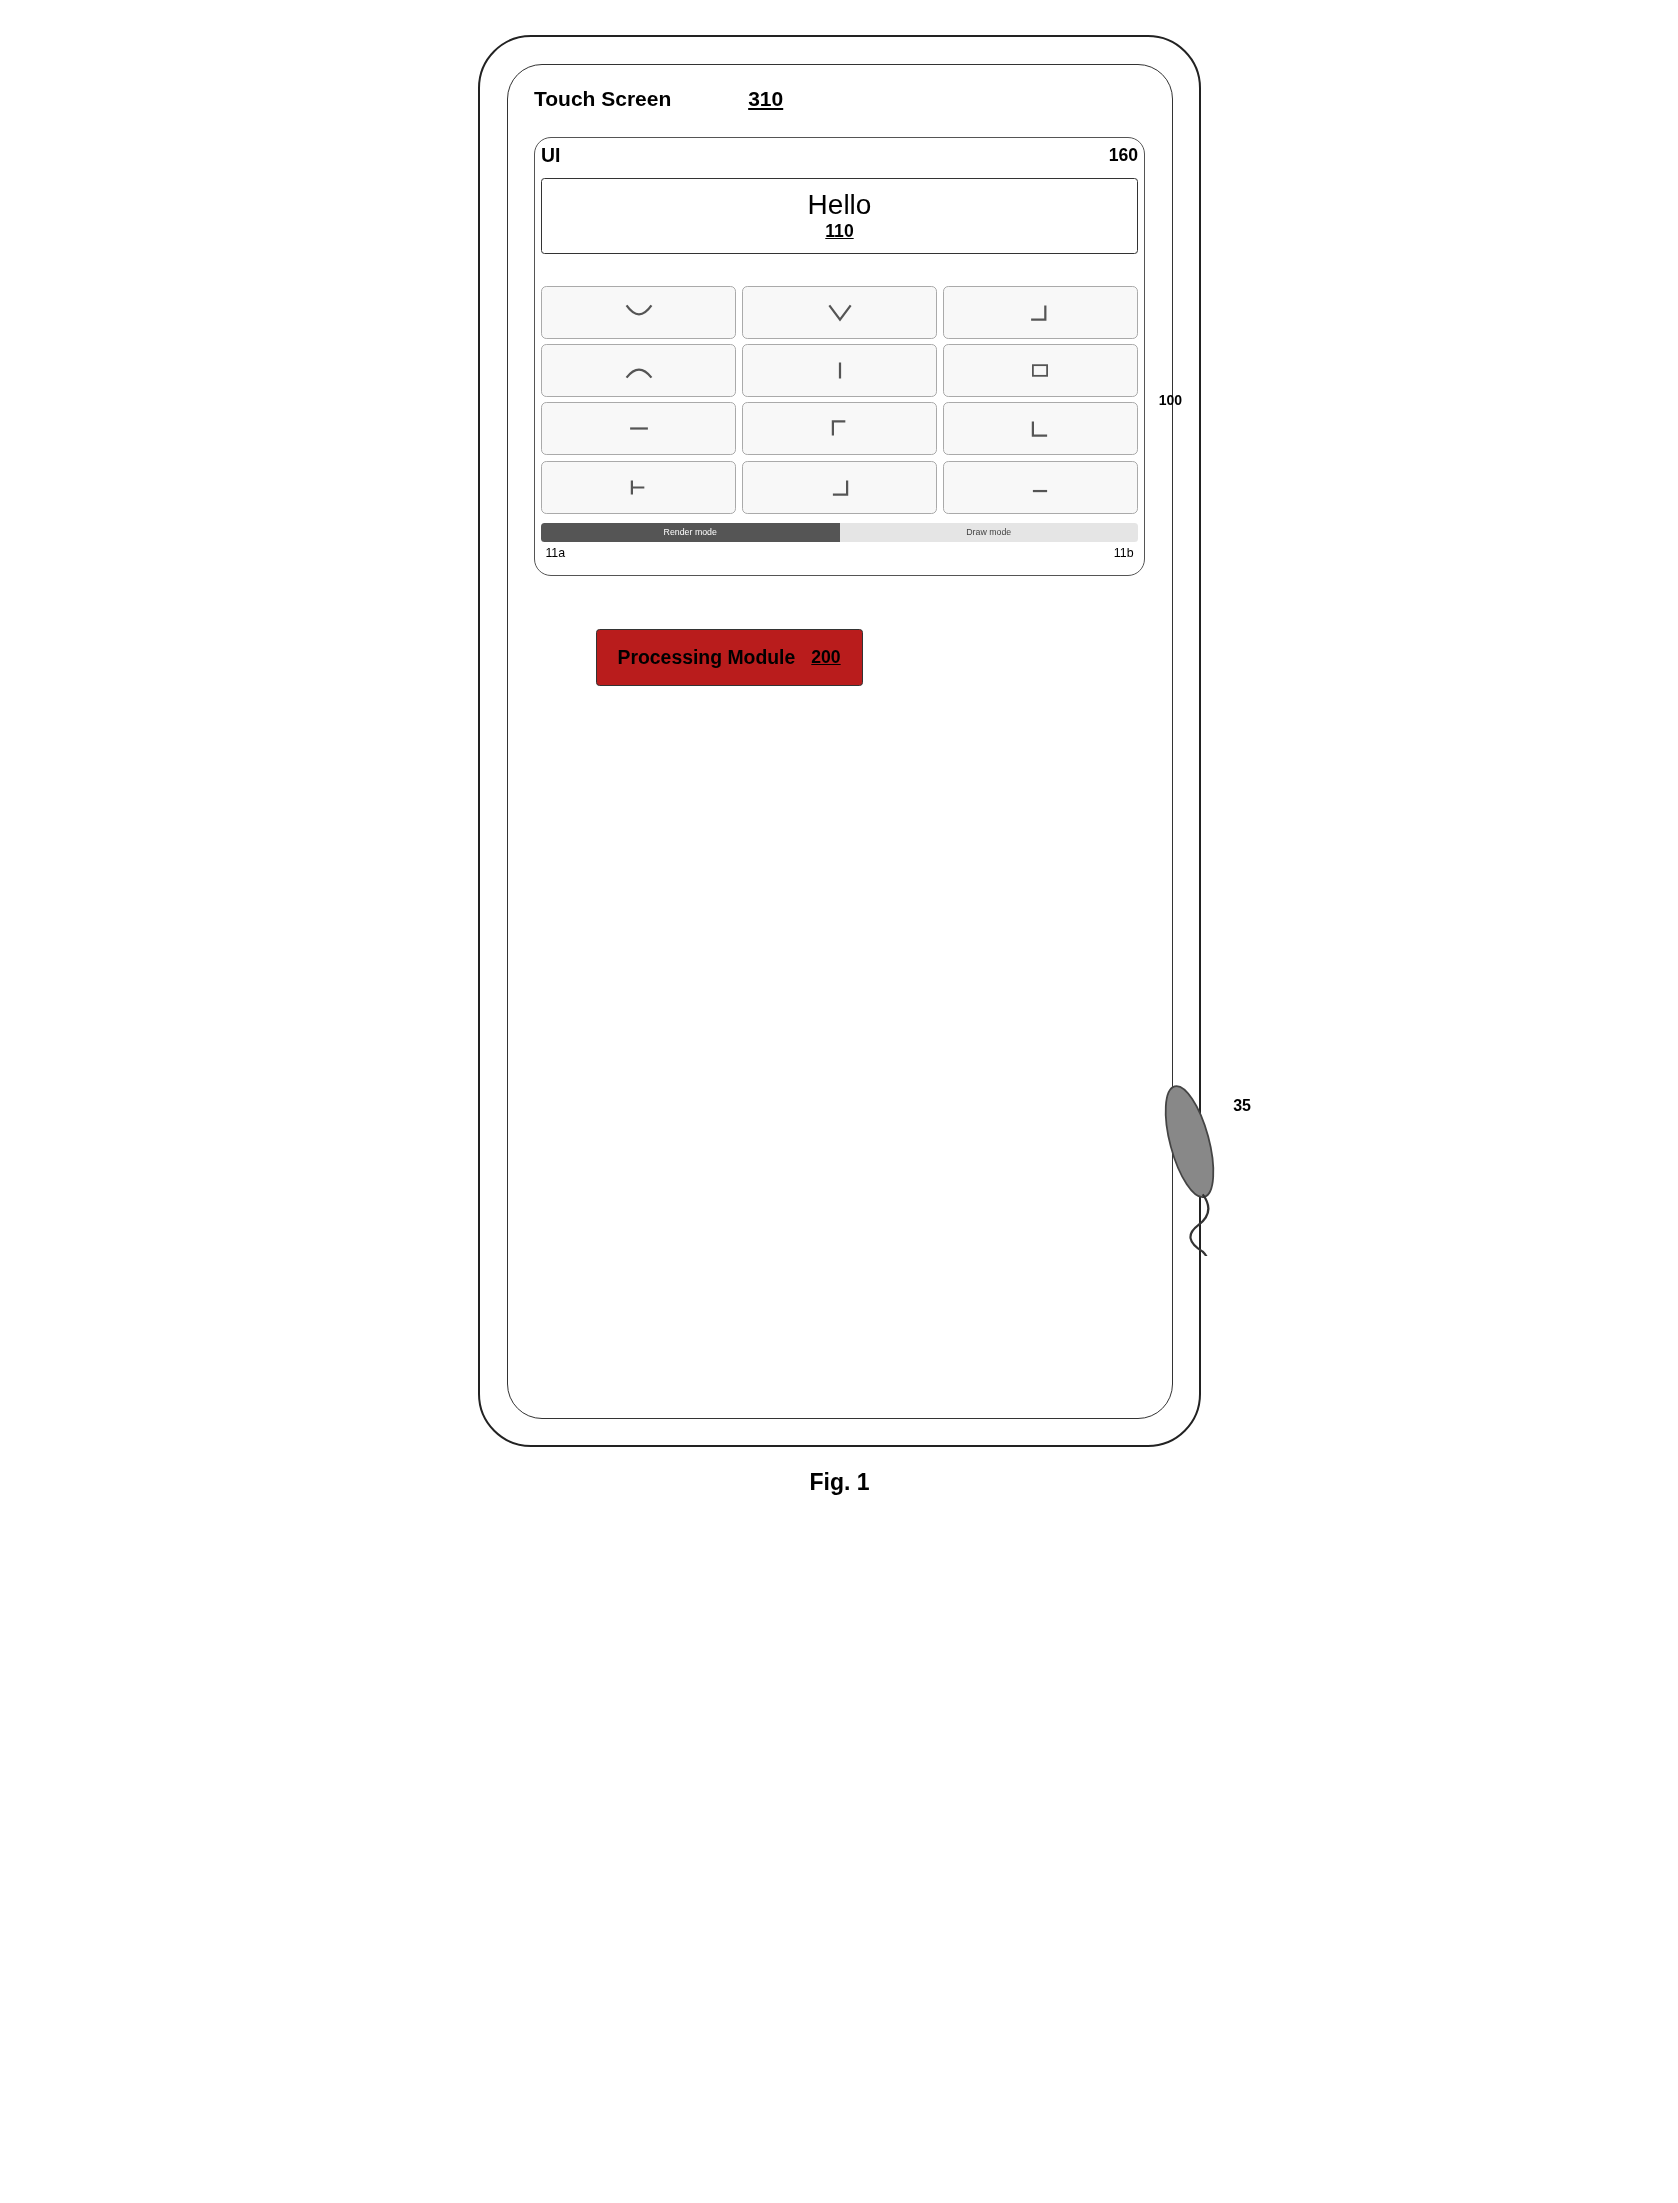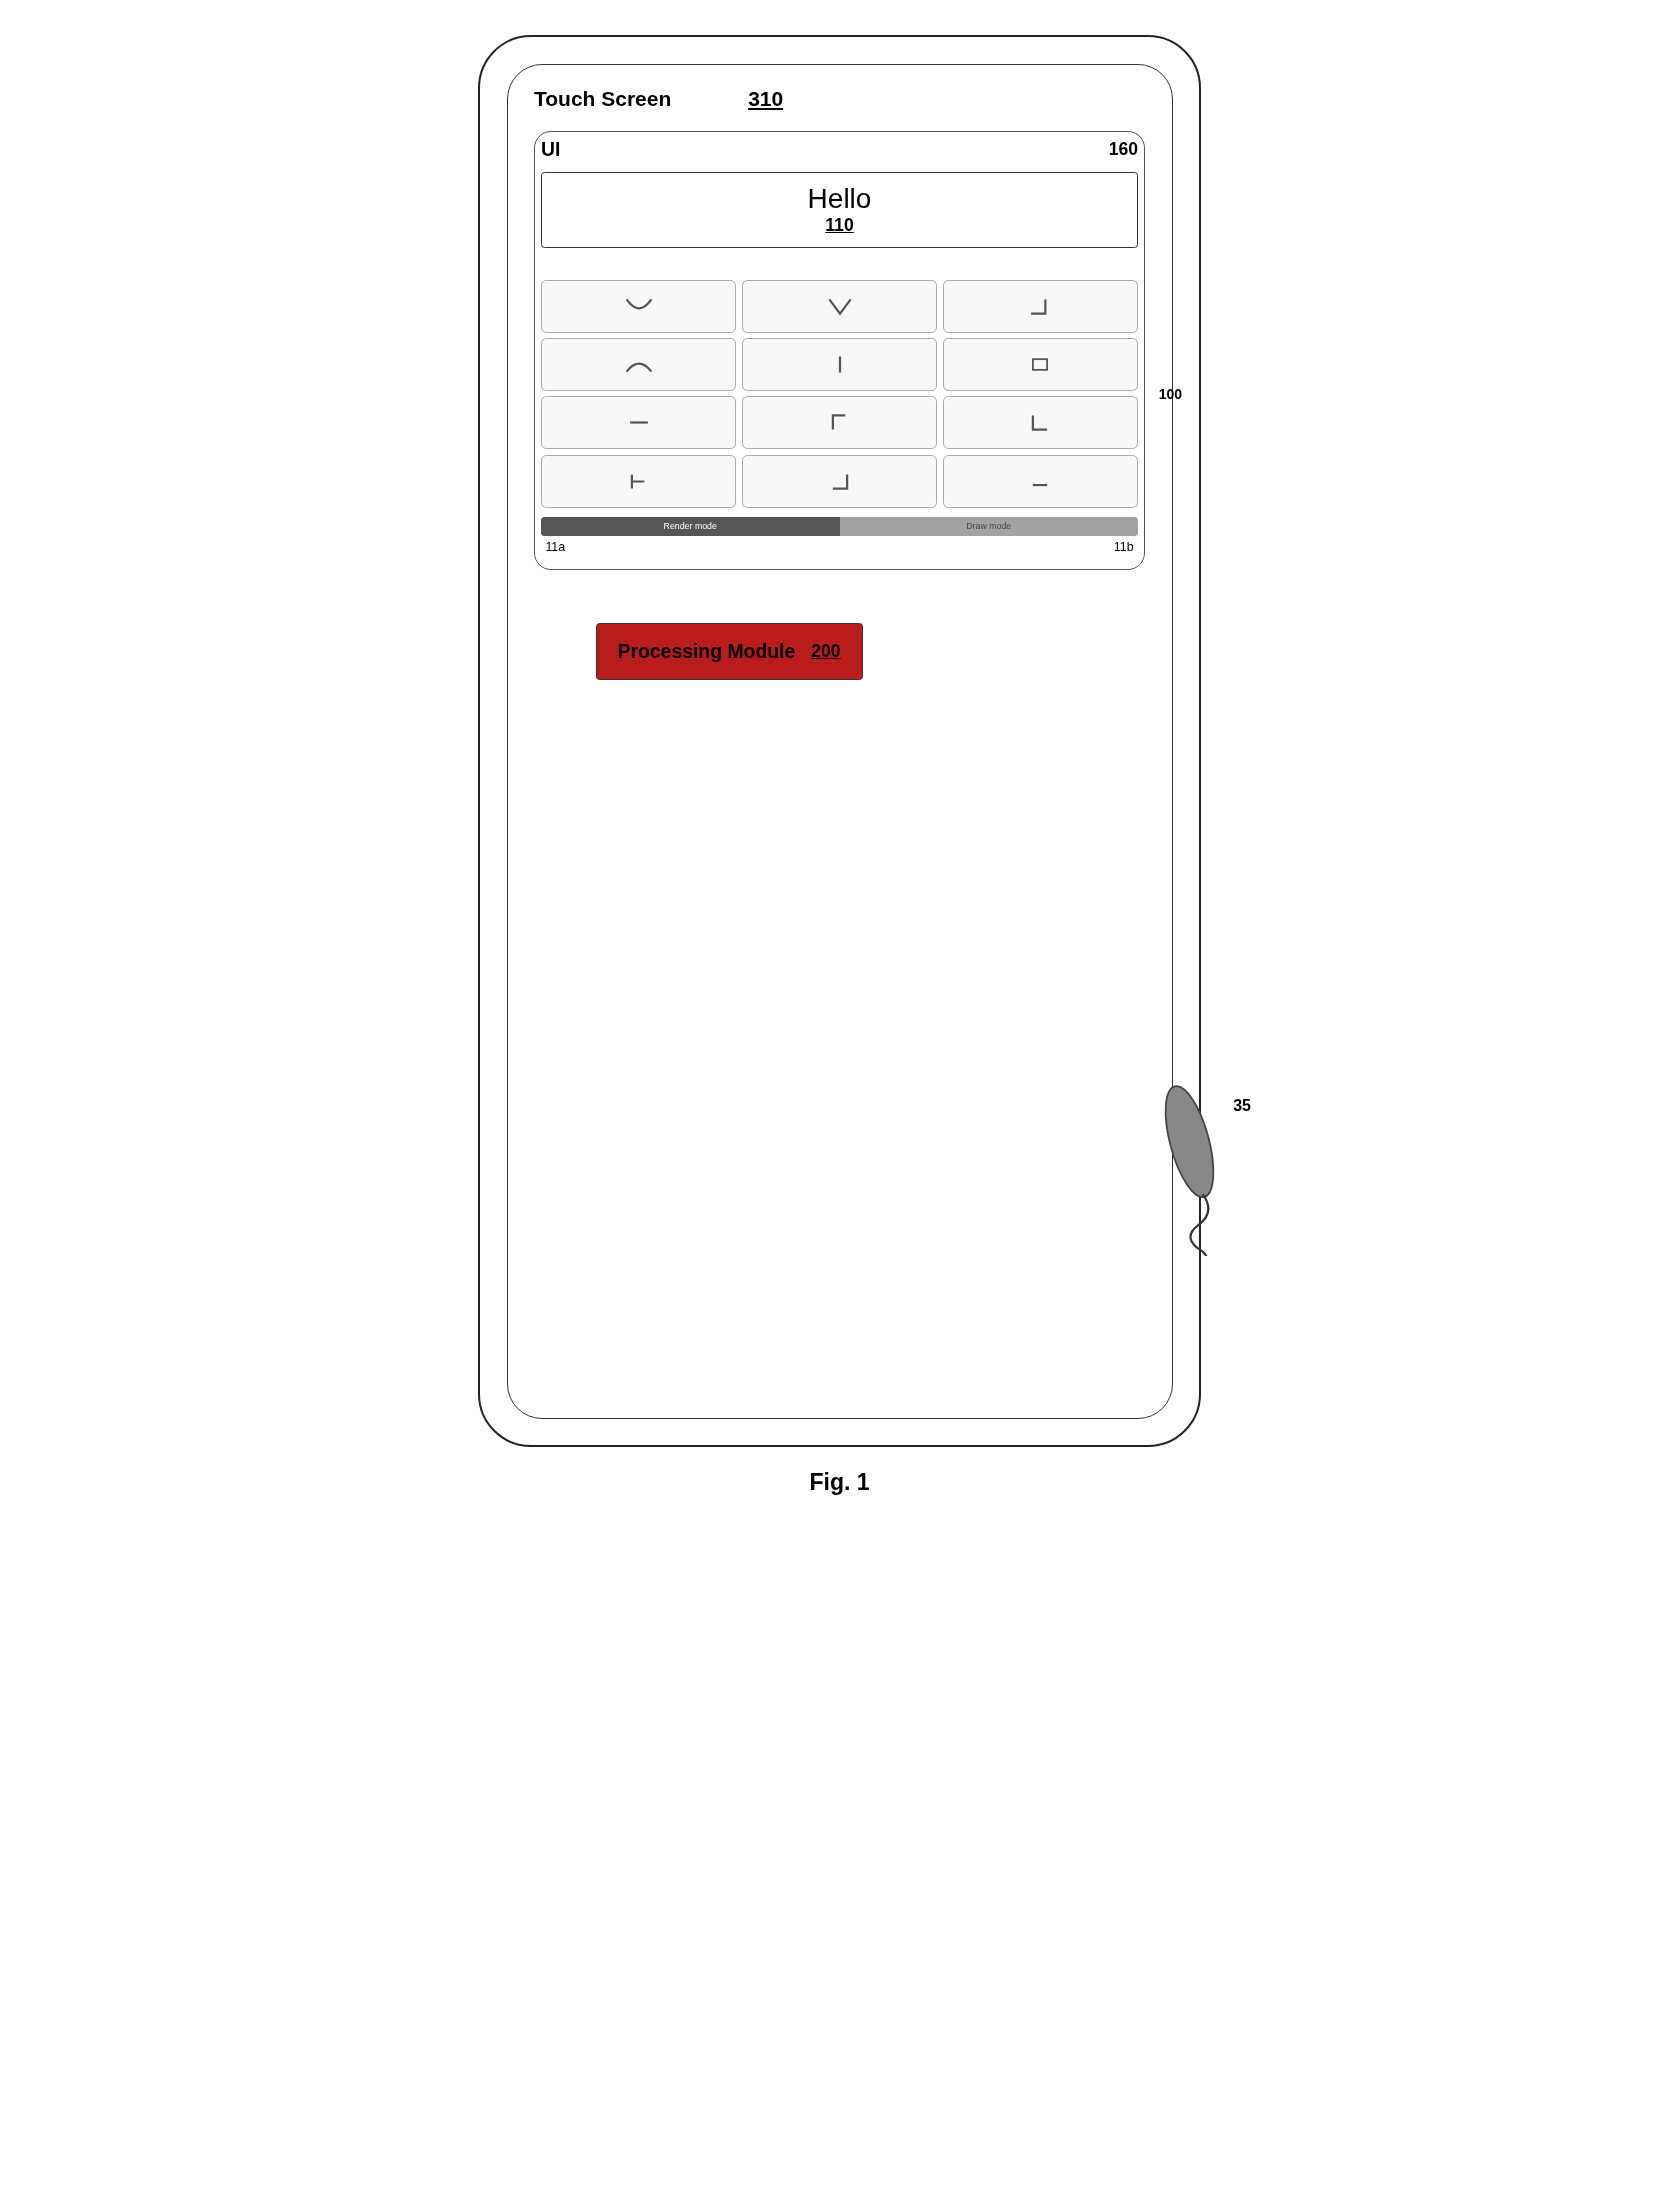--- a/index.html
+++ b/index.html
@@ -45,21 +45,21 @@
       border-radius: 35px;
       padding: 22px 26.5px;
       position: relative;
       flex: 1;
       display: flex;
       flex-direction: column;
     }
     .touchscreen-label {
       font-size: 21px;
       font-weight: bold;
-      margin-bottom: 12px;
+      margin-bottom: 18px;
     }
     .touchscreen-label .ref-num {
       text-decoration: underline;
       font-weight: bold;
       margin-left: 53px;
     }
     .ui-box {
       border: 1.8px solid #555;
       border-radius: 17px;
       padding: 6px;
@@ -189,21 +189,21 @@
       flex: 1;
       background: #555;
       color: #fff;
       font-size: 8.8px;
       display: flex;
       align-items: center;
       justify-content: center;
     }
     .mode-draw {
       flex: 1;
-      background: #a3a3a3;
+      background: #e5e5e5;
       color: #444;
       font-size: 8.8px;
       display: flex;
       align-items: center;
       justify-content: center;
     }
     .mode-labels {
       display: flex;
       justify-content: space-between;
       padding: 0 4.4px;

